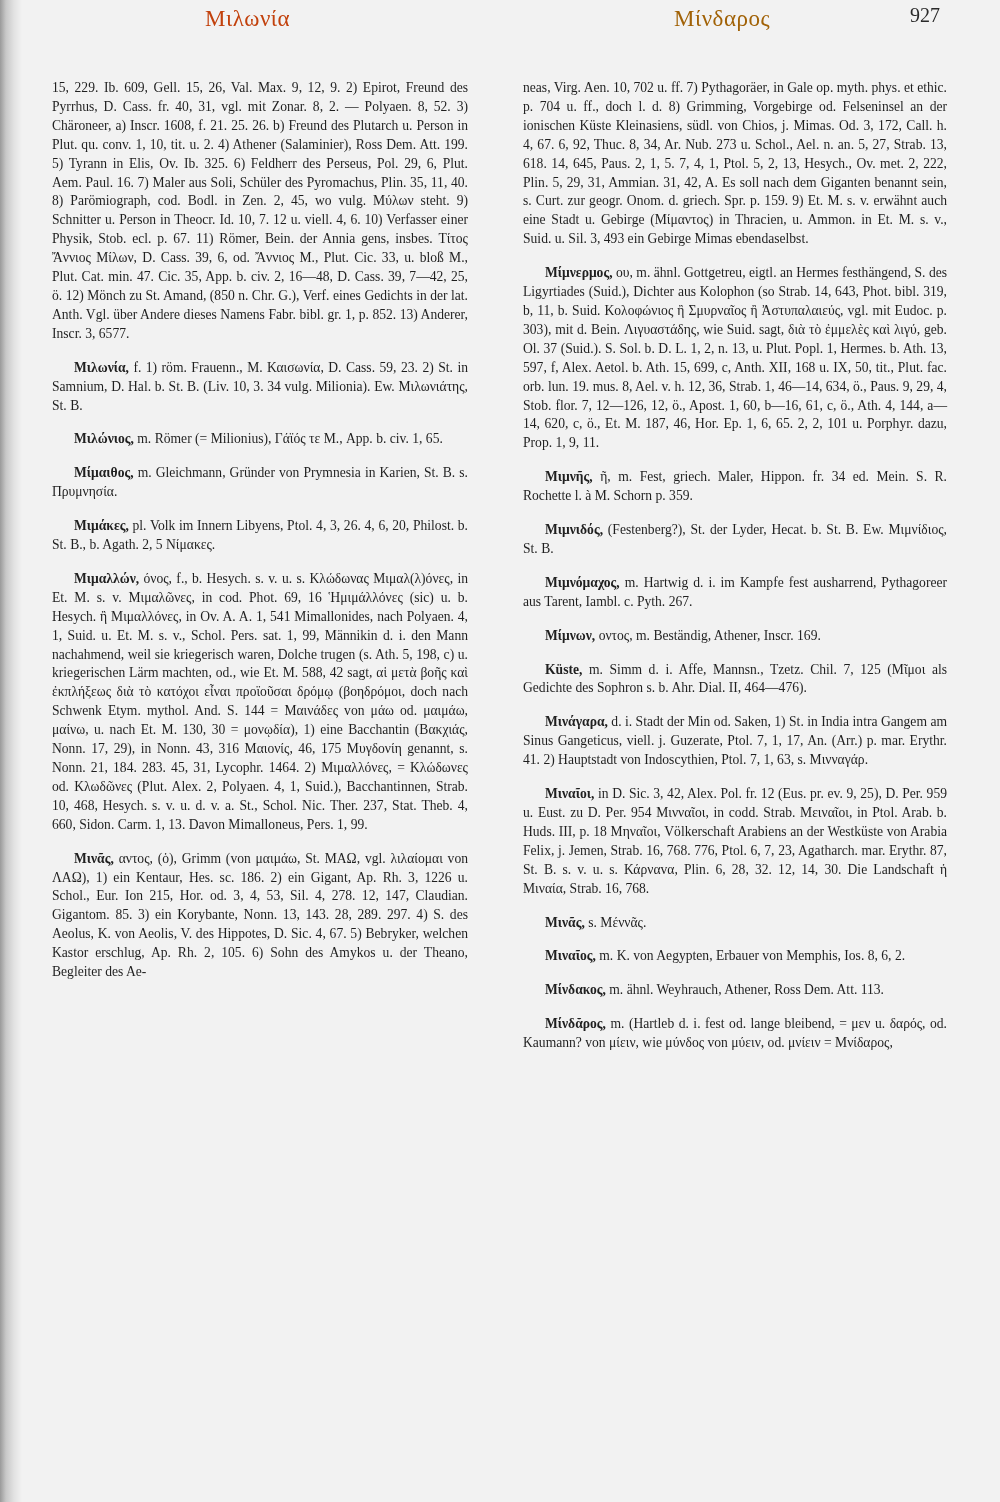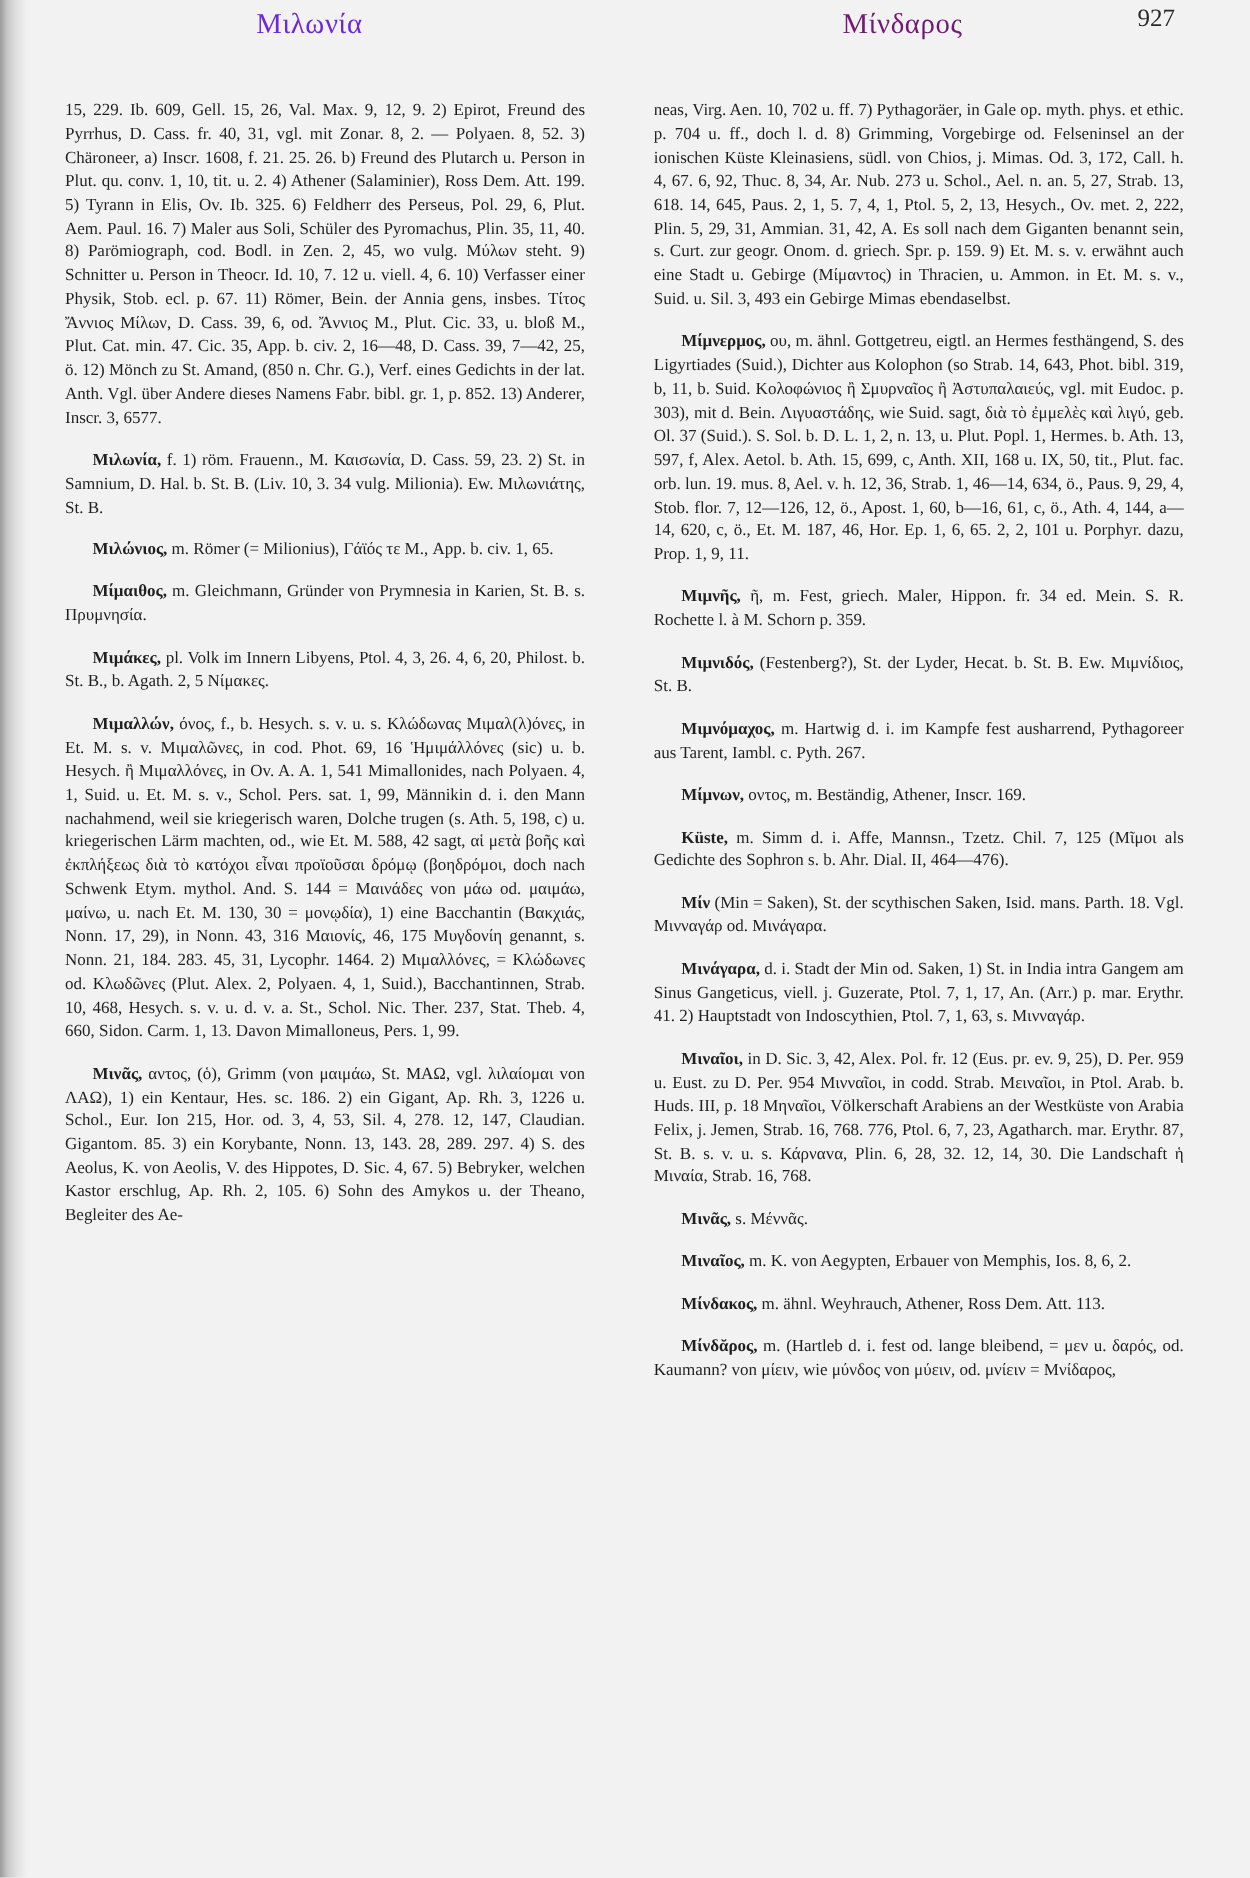--- a/index.html
+++ b/index.html
@@ -12,25 +12,25 @@
   }
   .page-edge {
     position: absolute; left: 0; top: 0; width: 22px; height: 1502px;
     background: linear-gradient(to right, #9a9a9a 0px, #c8c8c8 6px, #e2e2e2 14px, #f2f2f2 22px);
   }
   .header {
     position: absolute; top: 2px; left: 0; width: 1000px; height: 40px;
   }
   .header .left-word {
     position: absolute; left: 205px; top: 4px;
-    font-size: 23px; letter-spacing: 0.5px; color: #6d28d9;
+    font-size: 23px; letter-spacing: 0.5px; color: #c2410c;
   }
   .header .right-word {
     position: absolute; left: 674px; top: 4px;
-    font-size: 23px; letter-spacing: 0.5px; color: #701a75;
+    font-size: 23px; letter-spacing: 0.5px; color: #a16207;
   }
   .header .page-num {
     position: absolute; left: 910px; top: 2px;
     font-size: 20px; color: #2a2a2a;
   }
   .column {
     position: absolute; top: 64px; width: 446px;
     font-size: 13.6px; line-height: 18.9px;
     text-align: justify;
   }
@@ -105,24 +105,20 @@
   </p>
   <p class="entry indent">
     <span class="lemma">Μίμνων,</span>
     <span>οντος, m. Beständig, Athener, Inscr. 169.</span>
   </p>
   <p class="entry indent">
     <span class="lemma">Küste,</span>
     <span>m. Simm d. i. Affe, Mannsn., Tzetz. Chil. 7, 125 (Μῖμοι als Gedichte des Sophron s. b. Ahr. Dial. II, 464—476).</span>
   </p>
   <p class="entry indent">
-    <span class="lemma">Μίν</span>
-    <span>(Min = Saken), St. der scythischen Saken, Isid. mans. Parth. 18. Vgl. Μινναγάρ od. Μινάγαρα.</span>
-  </p>
-  <p class="entry indent">
     <span class="lemma">Μινάγαρα,</span>
     <span>d. i. Stadt der Min od. Saken, 1) St. in India intra Gangem am Sinus Gangeticus, viell. j. Guzerate, Ptol. 7, 1, 17, An. (Arr.) p. mar. Erythr. 41. 2) Hauptstadt von Indoscythien, Ptol. 7, 1, 63, s. Μινναγάρ.</span>
   </p>
   <p class="entry indent">
     <span class="lemma">Μιναῖοι,</span>
     <span>in D. Sic. 3, 42, Alex. Pol. fr. 12 (Eus. pr. ev. 9, 25), D. Per. 959 u. Eust. zu D. Per. 954 Μινναῖοι, in codd. Strab. Μειναῖοι, in Ptol. Arab. b. Huds. III, p. 18 Μηναῖοι, Völkerschaft Arabiens an der Westküste von Arabia Felix, j. Jemen, Strab. 16, 768. 776, Ptol. 6, 7, 23, Agatharch. mar. Erythr. 87, St. B. s. v. u. s. Κάρναvα, Plin. 6, 28, 32. 12, 14, 30. Die Landschaft ἡ Μιναία, Strab. 16, 768.</span>
   </p>
   <p class="entry indent">
     <span class="lemma">Μινᾶς,</span>
     <span>s. Μέννᾶς.</span>

